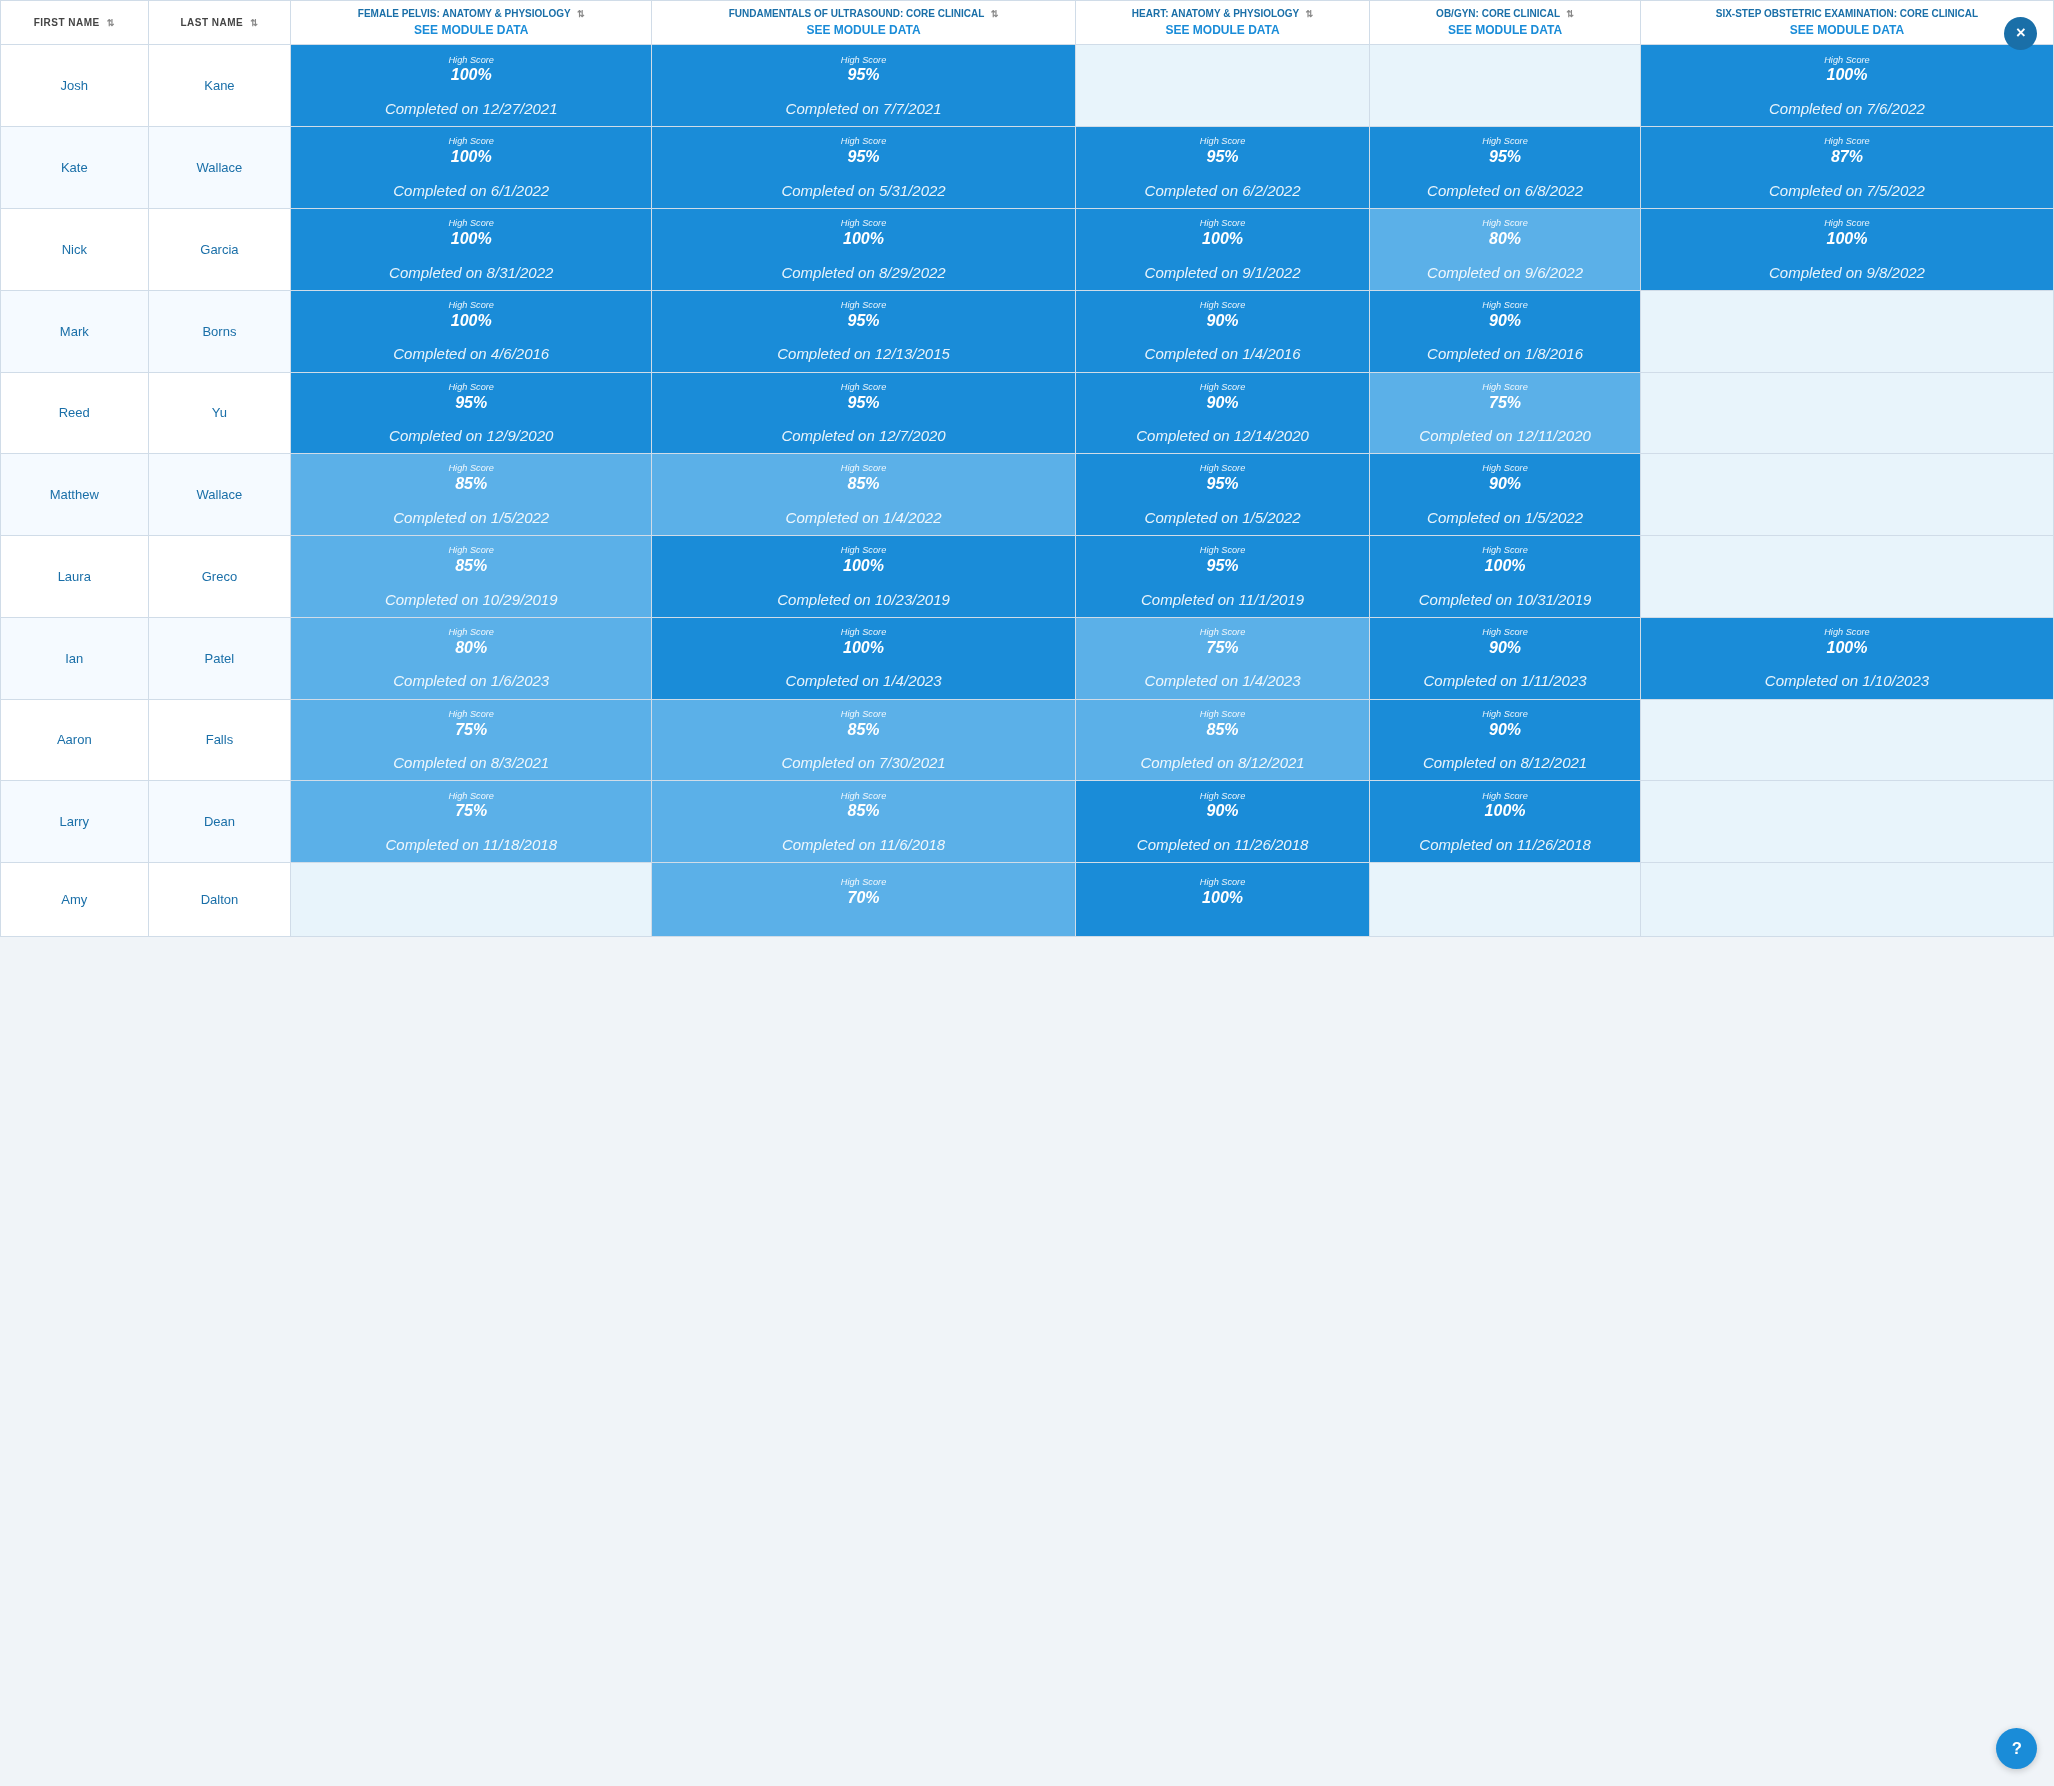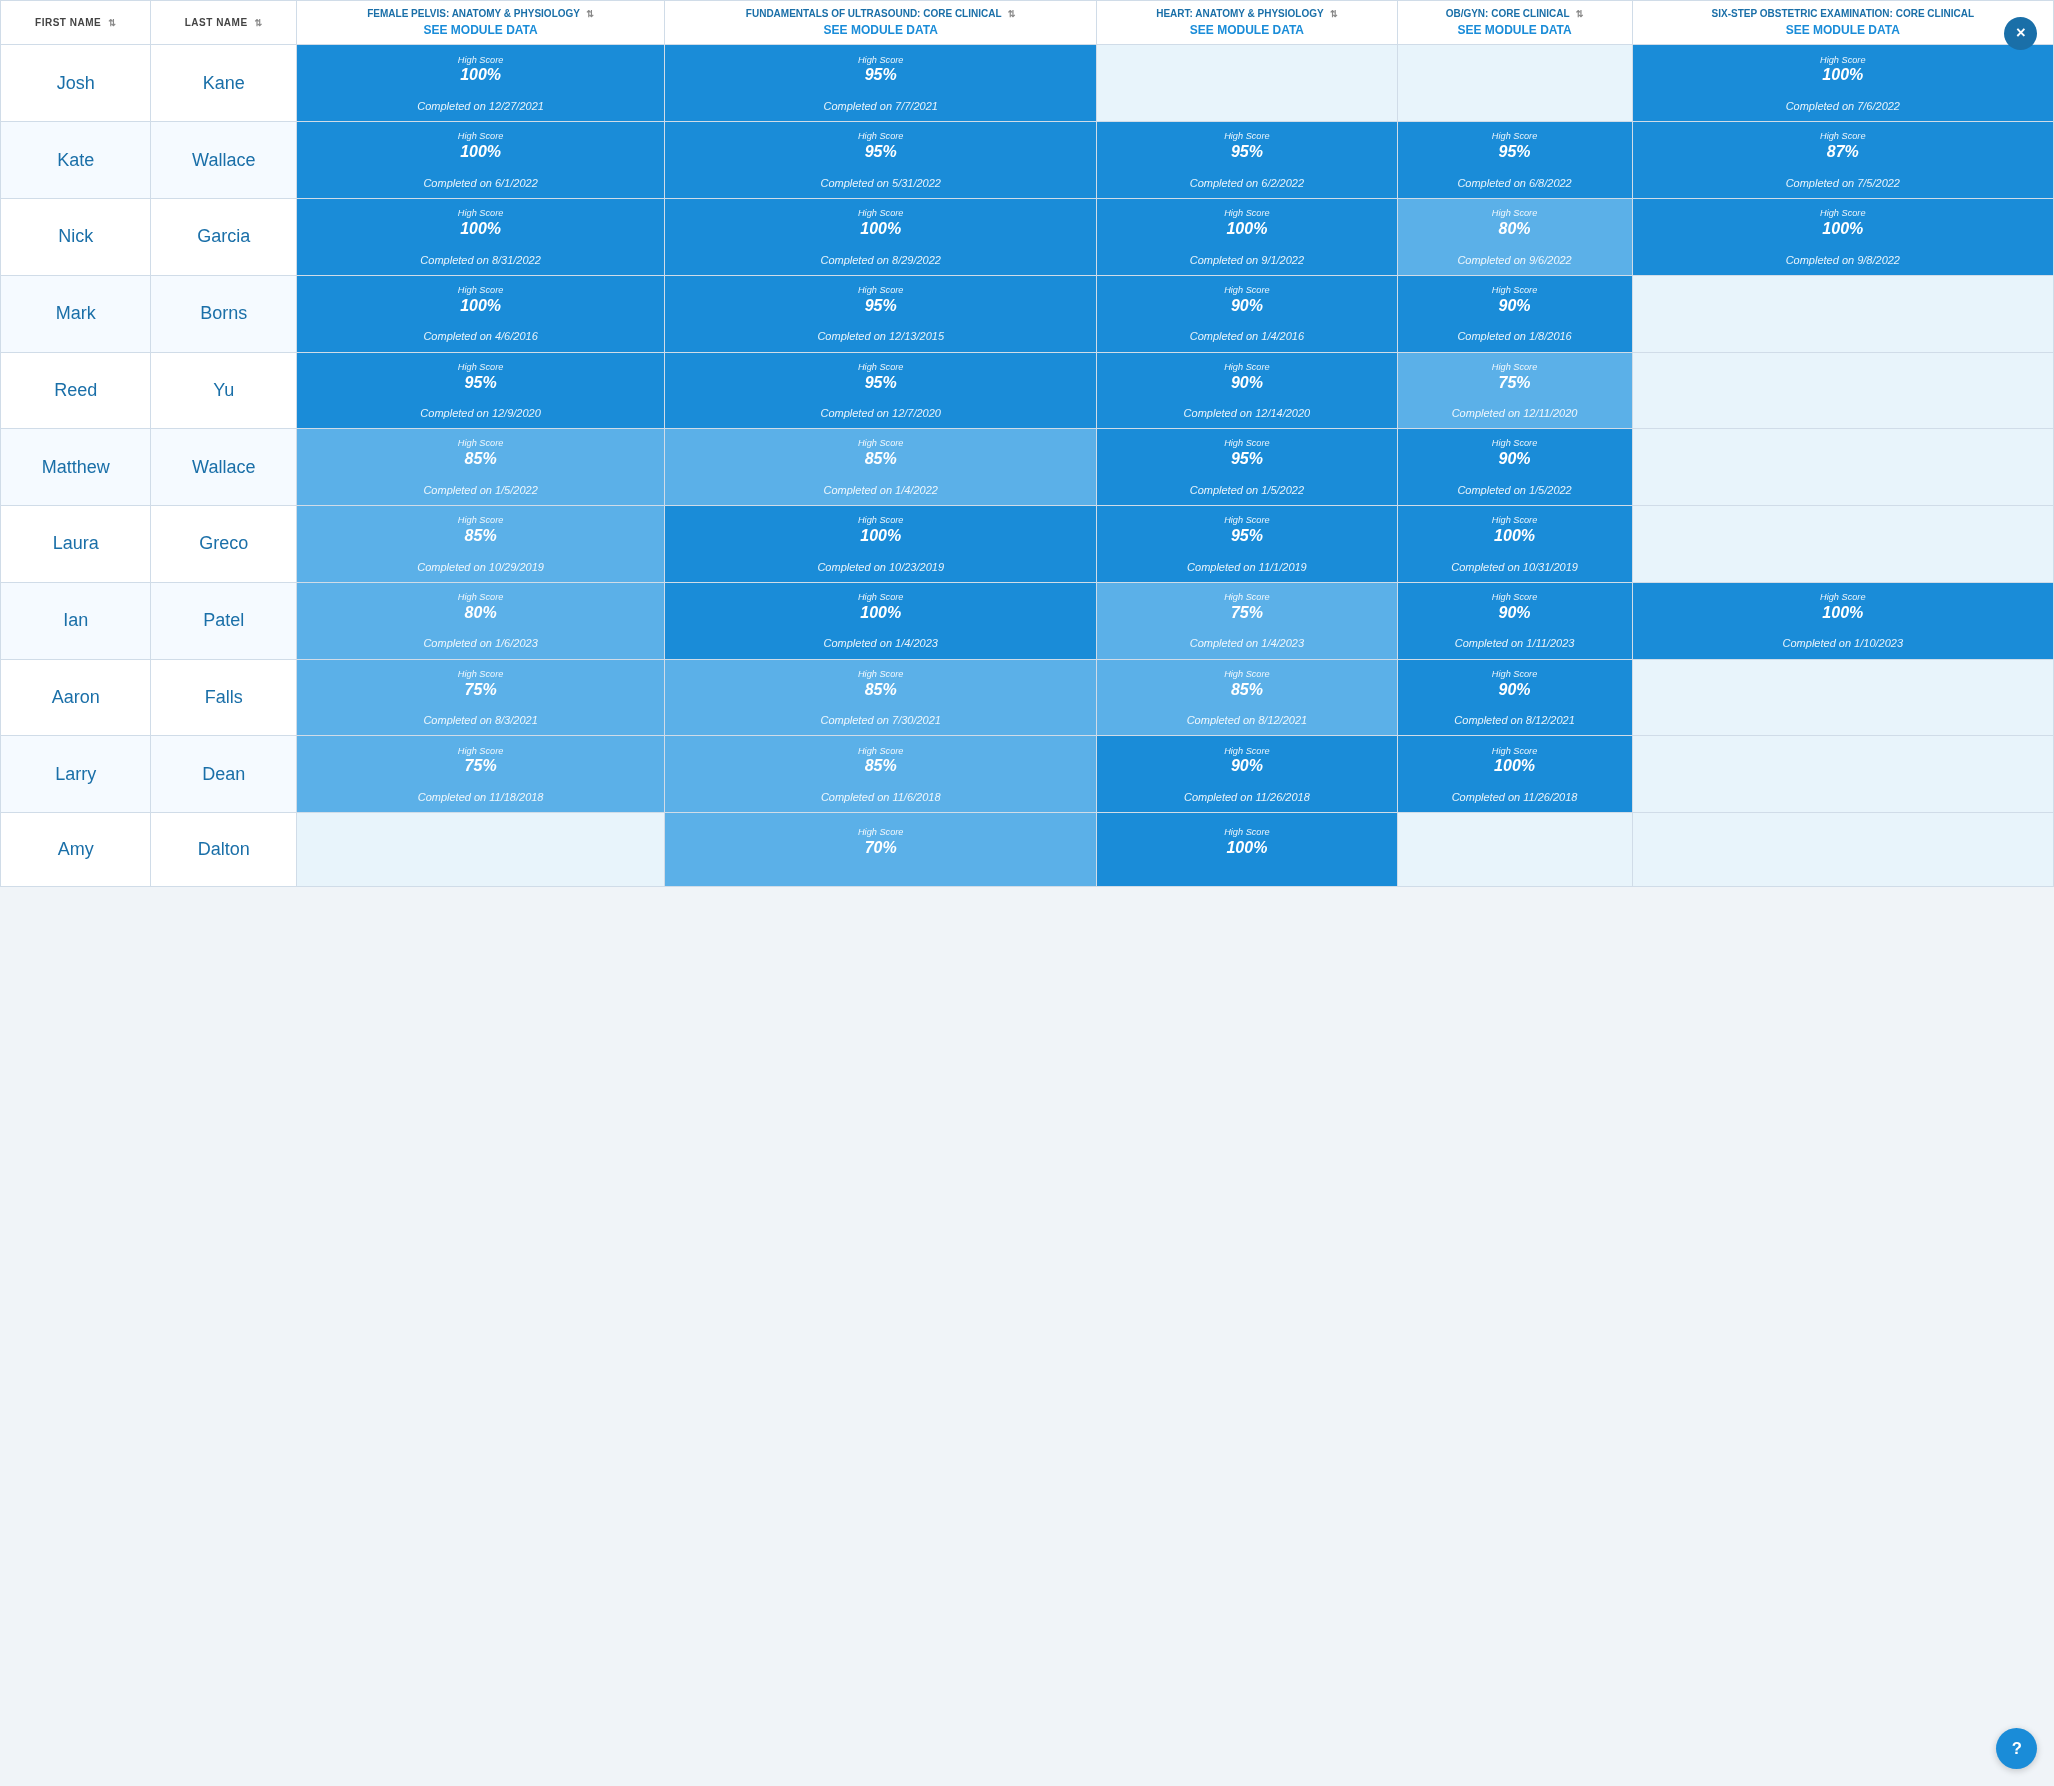--- a/index.html
+++ b/index.html
@@ -75,21 +75,21 @@
       background: white;
     }
     tbody tr td {
       border: 0.9px solid #d0dce8;
       padding: 0;
       text-align: center;
       vertical-align: middle;
     }
     td.name-cell {
       color: #1a6fa8;
-      font-size: 18px;
+      font-size: 13px;
       font-weight: 500;
       padding: 13px 7.4px;
     }
     td.score-cell {
       background: #1a8cd8;
       color: white;
       padding: 9.2px 5.5px;
       font-style: italic;
     }
     td.score-cell.light {
@@ -99,21 +99,21 @@
       font-size: 9.2px;
       opacity: 0.9;
       margin-bottom: 1.8px;
     }
     td.score-cell .score {
       font-size: 16px;
       font-weight: bold;
       line-height: 1.1;
     }
     td.score-cell .date {
-      font-size: 11px;
+      font-size: 15px;
       opacity: 0.9;
       margin-top: 16px;
     }
     td.empty-cell {
       background: #e8f4fb;
     }
     .support-btn {
       position: fixed;
       bottom: 16.6px;
       right: 16.6px;

